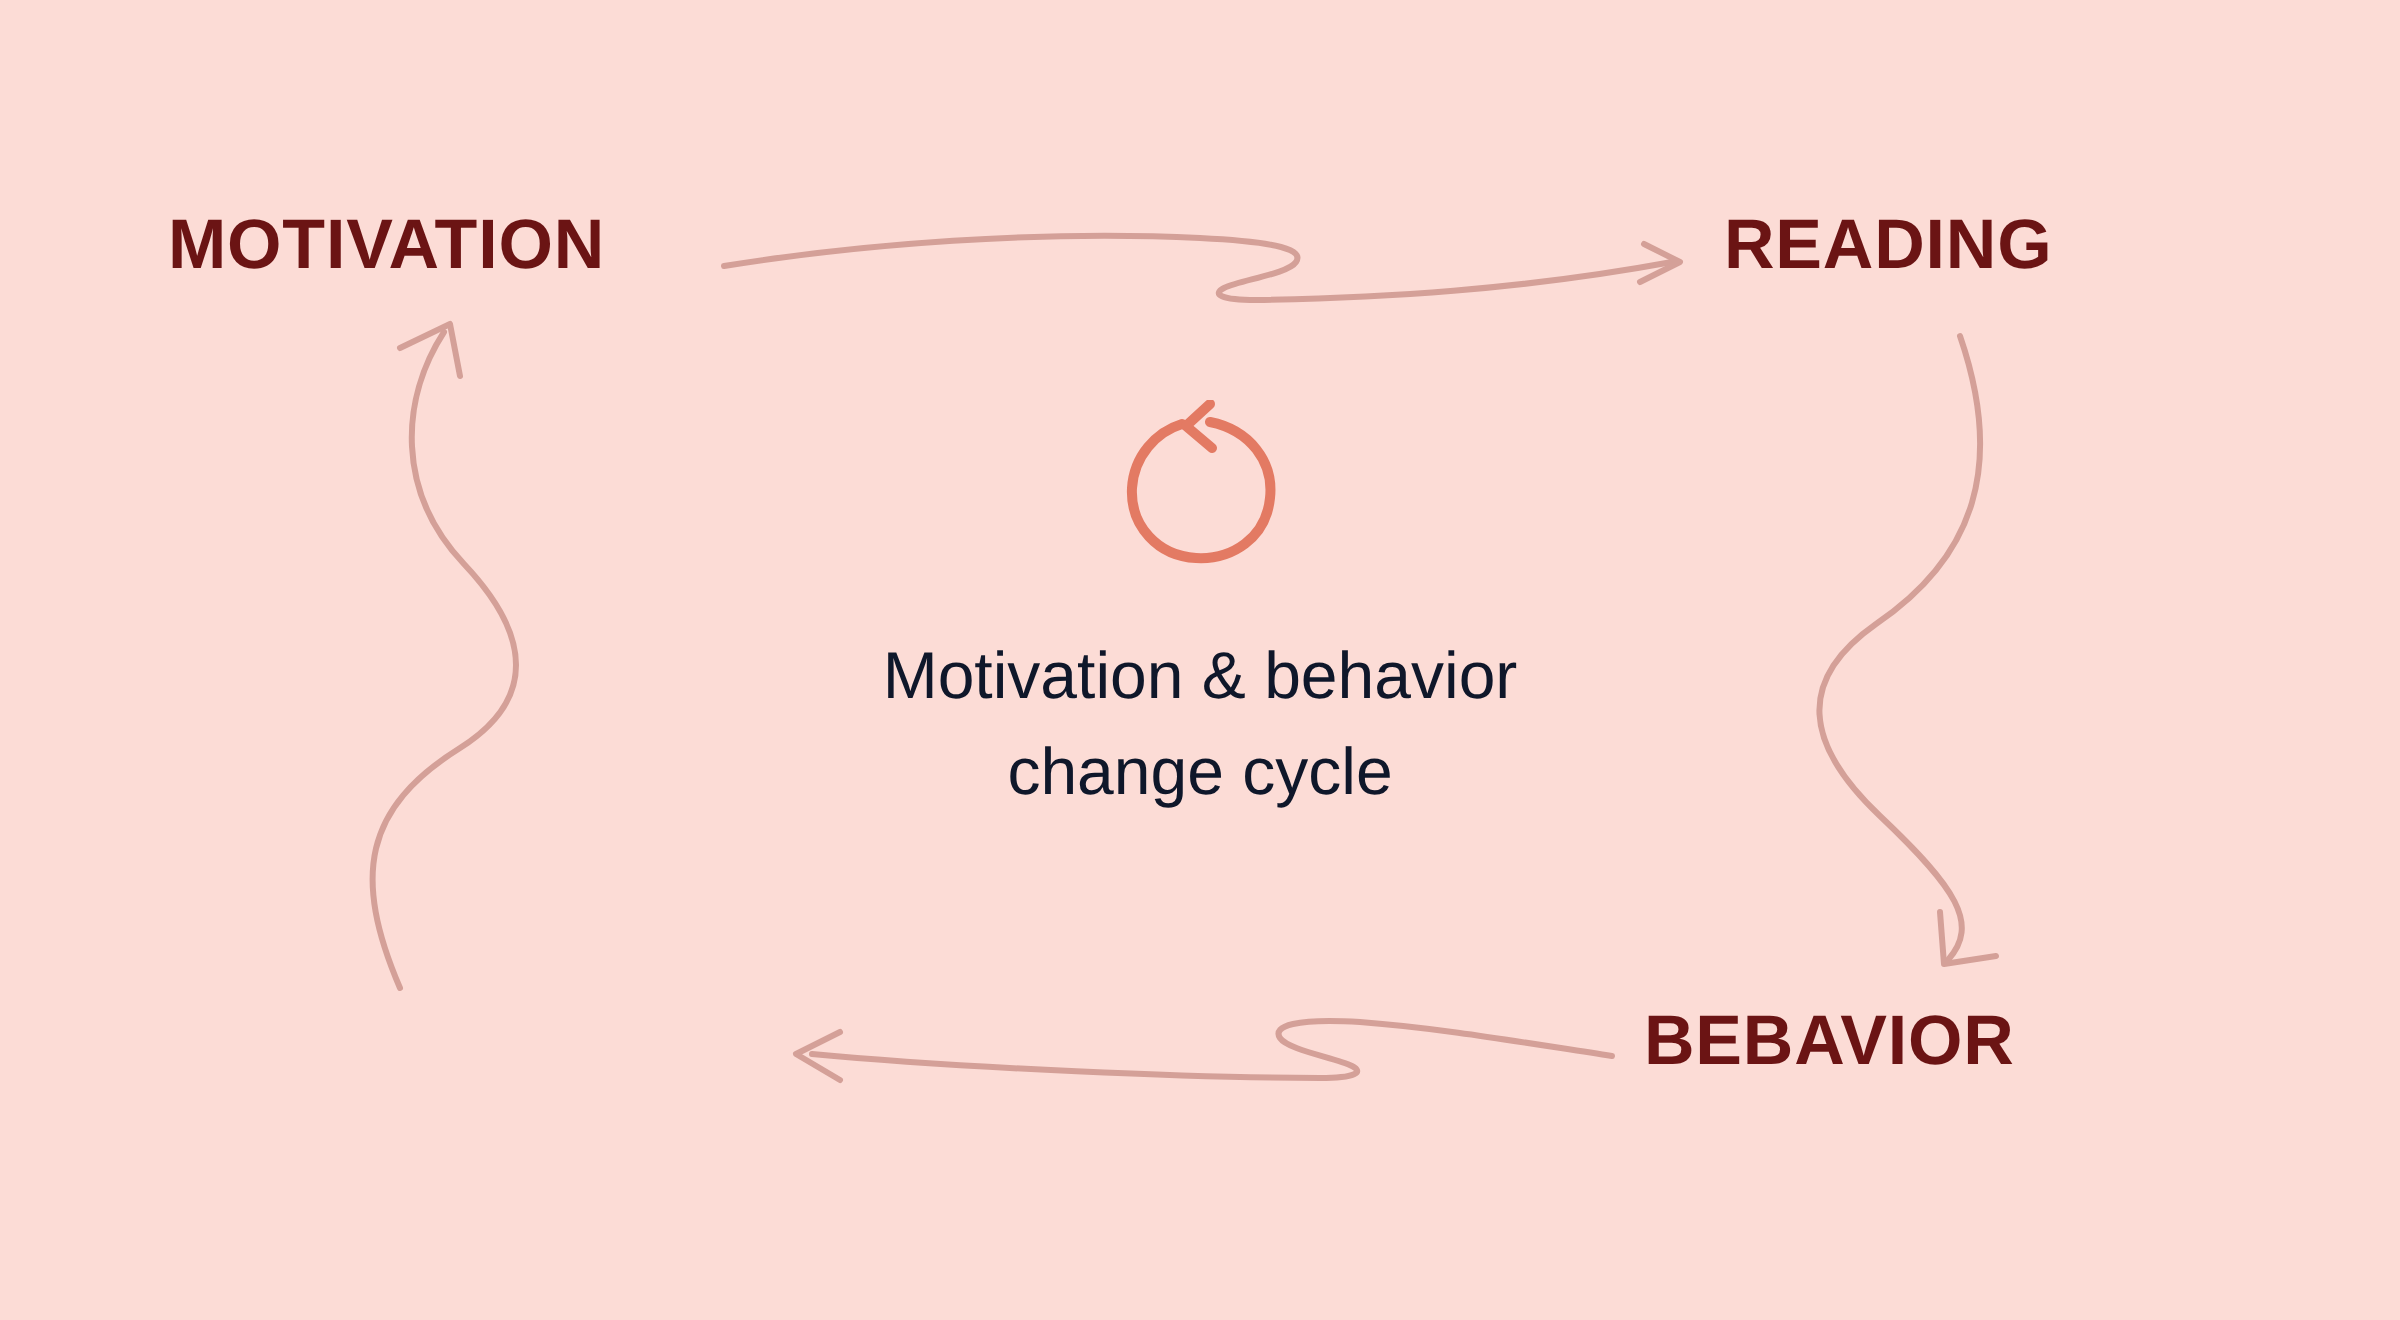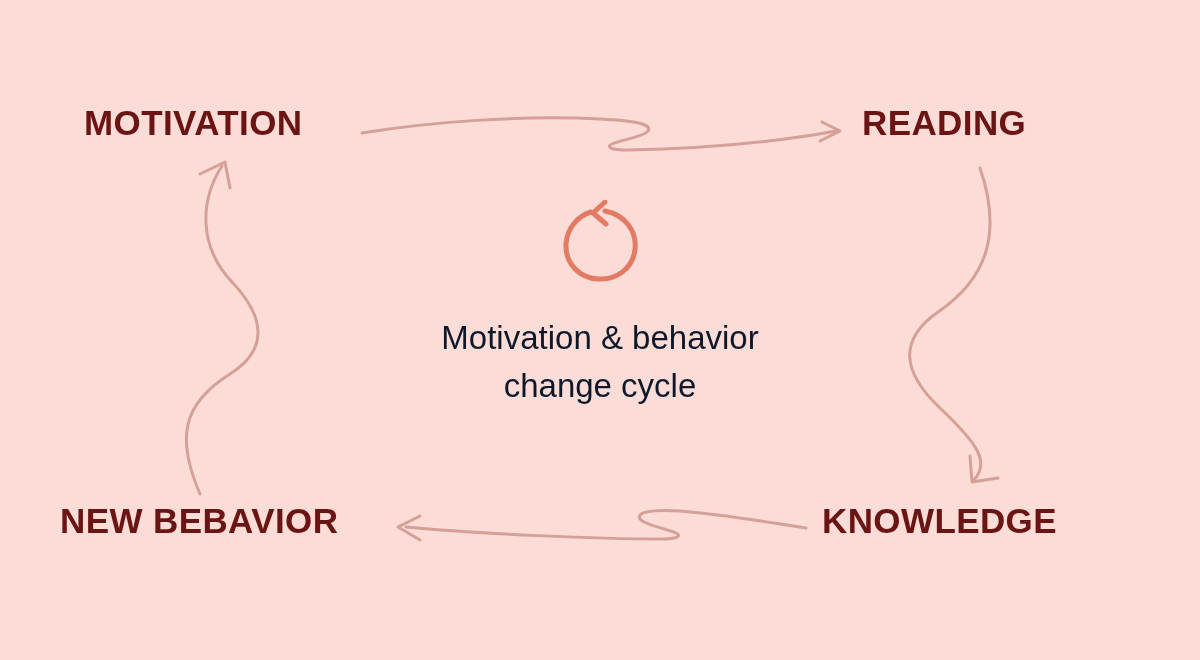--- a/index.html
+++ b/index.html
@@ -105,23 +105,22 @@
         <path d="M 200 174 L 225 162 L 230 188"></path>
       </g>
 
     </g>
   </svg>
 
   <div class="node-label" id="node-reading">READING</div>
 
   <div class="node-label" id="node-motivation">MOTIVATION</div>
 
-  <div class="node-label" id="node-knowledge">KNOWLEDGE</div>
+  <div class="node-label" id="node-knowledge">BEBAVIOR</div>
 
-  <div class="node-label" id="node-new-behavior">NEW BEBAVIOR</div>
 
   <div id="center-group">
     <svg id="cycle-icon" width="86" height="86" viewBox="0 0 86 86">
       <g fill="none" stroke="#E37A63" stroke-width="5" stroke-linecap="round" stroke-linejoin="round">
         <path d="M 48 11 C 68 15, 80 31, 78 49 C 76 69, 59 80, 41 79
                  C 22 78, 8 63, 9 44 C 10 28, 21 16, 34 12"></path>
         <path d="M 48 2 L 36 13 L 49 24"></path>
       </g>
     </svg>
     <div id="center-caption">Motivation &amp; behavior

